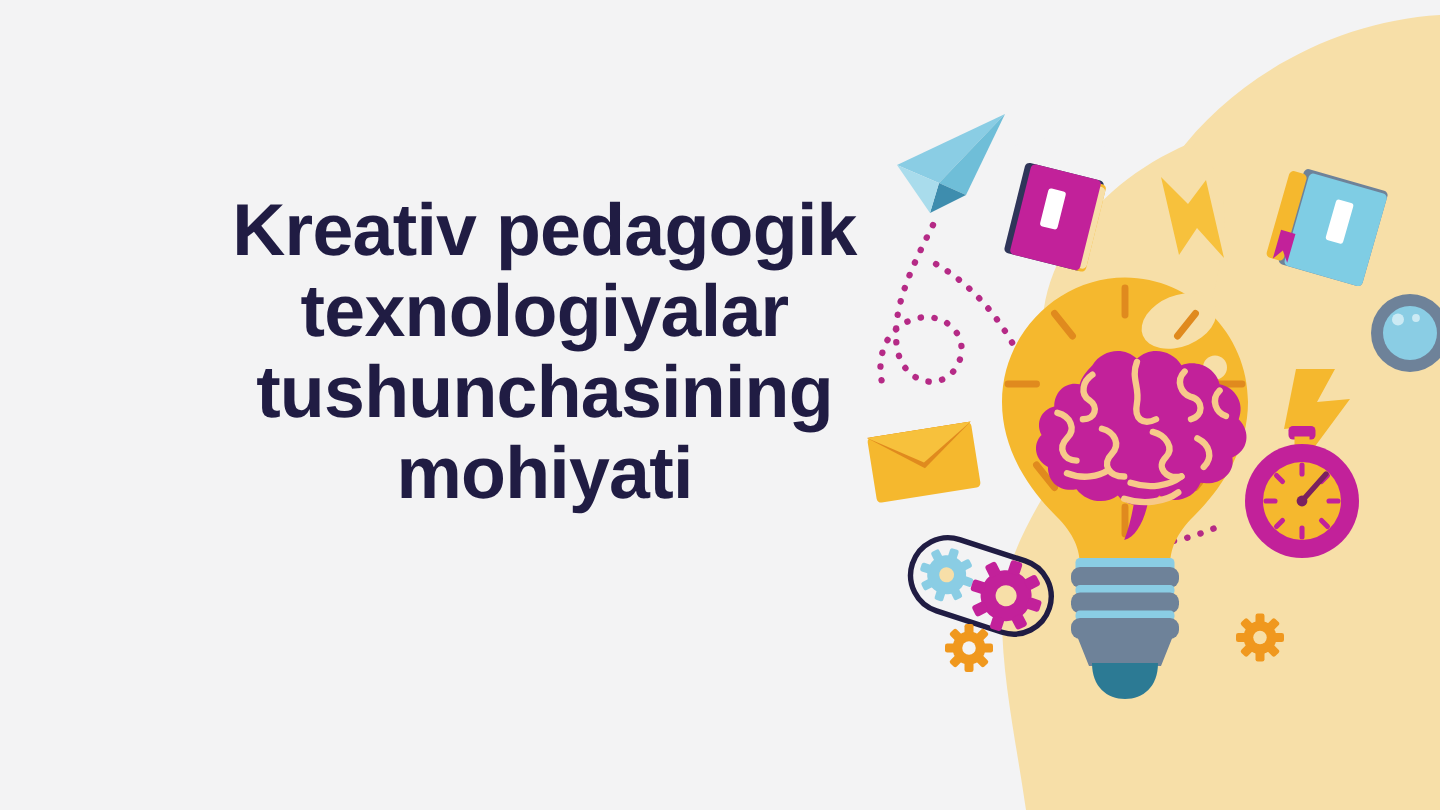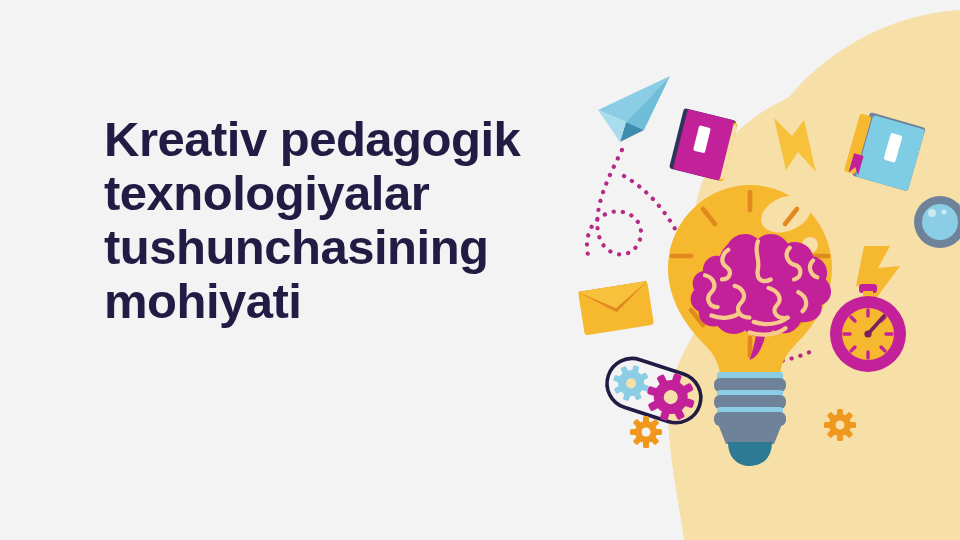--- a/index.html
+++ b/index.html
@@ -24,28 +24,29 @@
     height: 540px;
     pointer-events: none;
   }
   #title-block {
     position: absolute;
     left: 103px;
     top: 112px;
     width: 520px;
   }
   #slide-title {
-    margin: 1px;
+    margin: 16px;
     font-family: "Liberation Sans", sans-serif;
     font-weight: bold;
     font-size: 49px;
     line-height: 1.10;
     letter-spacing: -0.5px;
     color: #201C43;
     white-space: pre-line;
+    text-align: center;
   }
 </style>
 </head>
 <body>
 
 <div id="slide">
 
   <svg id="art" viewBox="0 0 400 540">
 
     <path fill="#F7DFA8" d="M400 10

